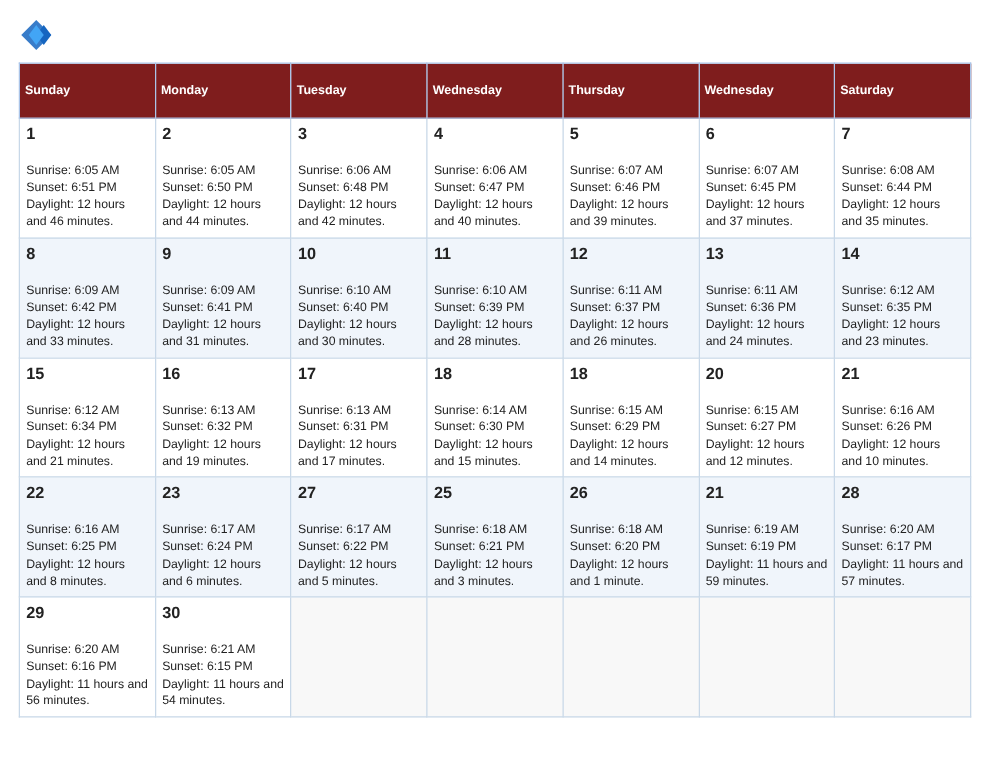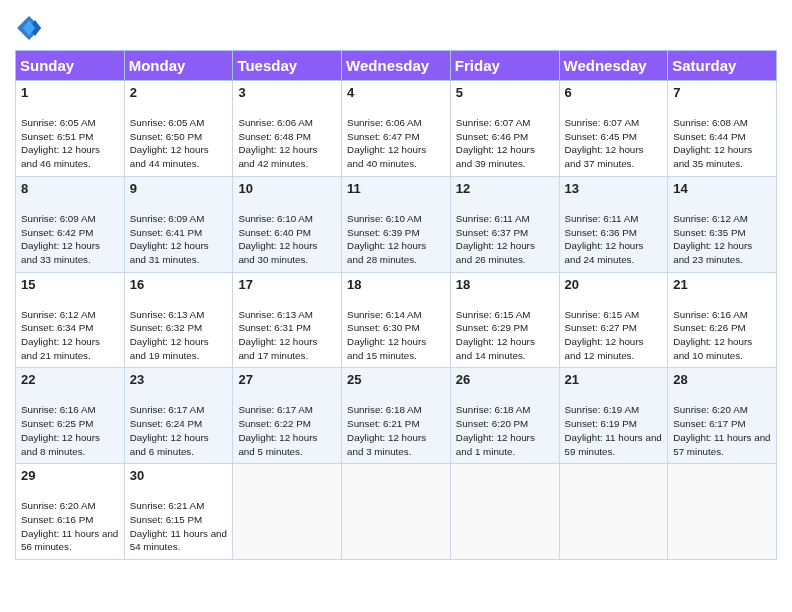--- a/index.html
+++ b/index.html
@@ -58,25 +58,25 @@
     .location {
       font-size: 15px;
       color: #444;
     }
     .calendar-table {
       width: 100%;
       border-collapse: collapse;
       font-size: 10.5px;
     }
     .calendar-table thead tr th {
-      background-color: #8b5cf6;
+      background-color: #7f1d1d;
       color: #fff;
-      padding: 6px 4px;
+      padding: 16px 4px;
       text-align: left;
-      font-size: 15px;
+      font-size: 10px;
       font-weight: bold;
       border: 1px solid #aac4e8;
     }
     .calendar-table tbody tr td {
       vertical-align: top;
       padding: 4px 5px 5px 5px;
       border: 1px solid #c8d8e8;
       background: #fff;
       width: 14.28%;
       min-height: 70px;
@@ -124,21 +124,21 @@
     </div>
   </div>
 
   <table class="calendar-table">
     <thead>
       <tr>
       <th>Sunday</th>
           <th>Monday</th>
           <th>Tuesday</th>
           <th>Wednesday</th>
-          <th>Friday</th>
+          <th>Thursday</th>
           <th>Wednesday</th>
           <th>Saturday</th>
         </tr>
     </thead>
     <tbody>
     <tr>
           <td>
           <span class="day-num">1</span>
           <div class="day-info">
             Sunrise: 6:05 AM<br>

